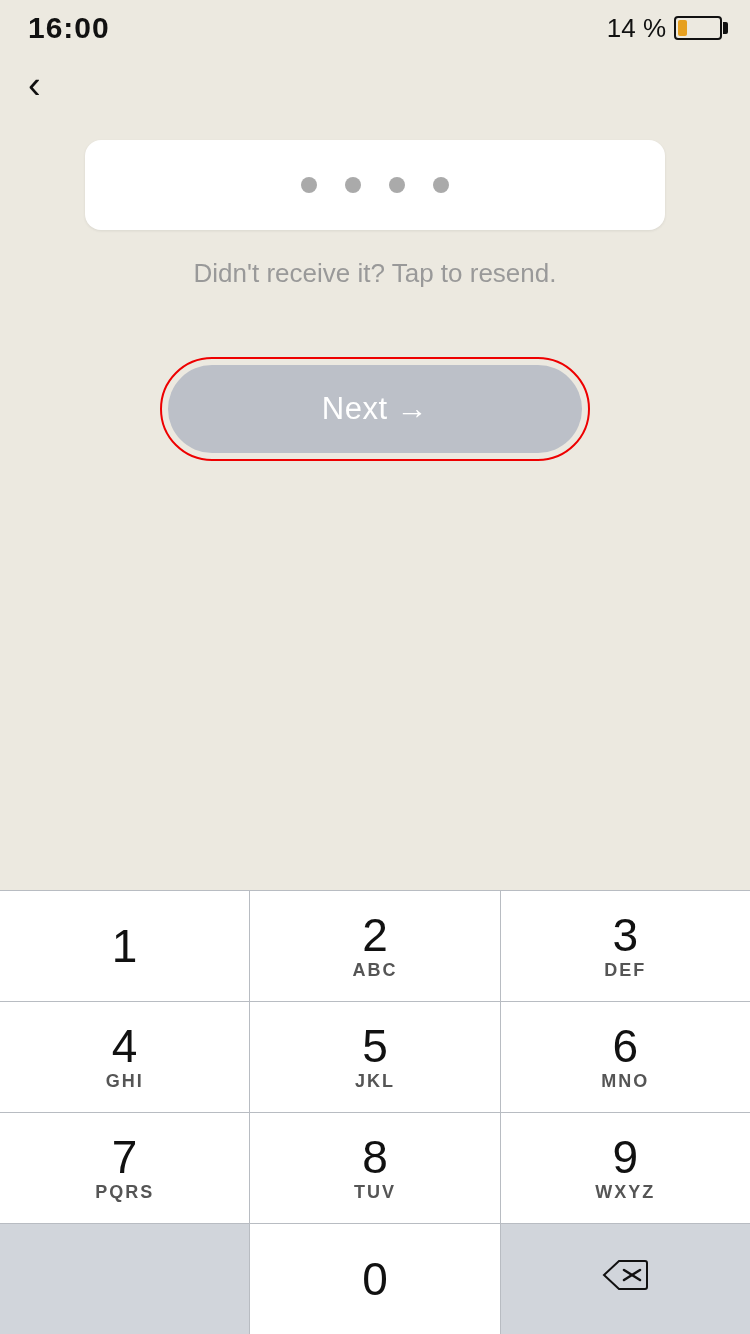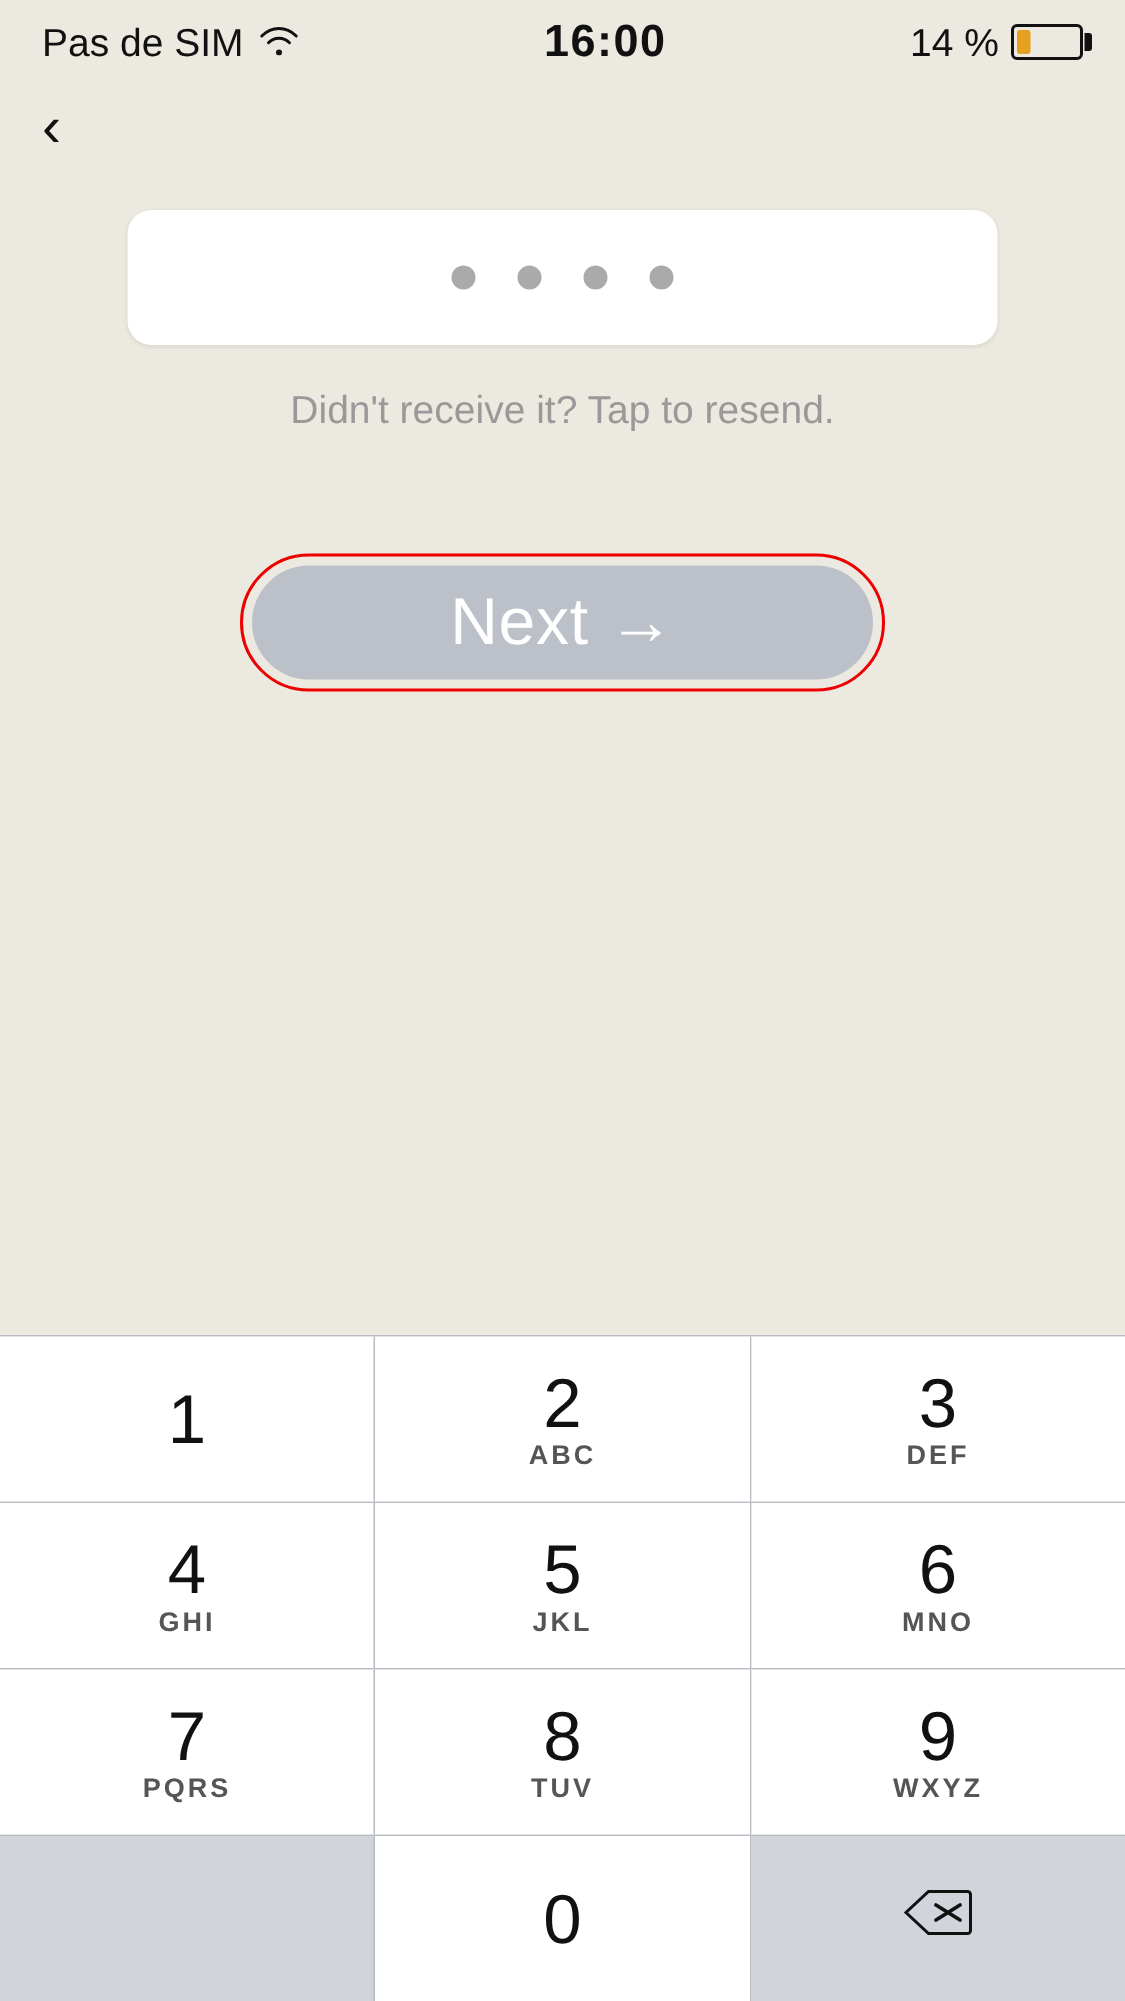--- a/index.html
+++ b/index.html
@@ -125,42 +125,42 @@
     .code-dot {
       width: 16px;
       height: 16px;
       border-radius: 50%;
       background: #aaa;
     }
 
     .resend-text {
       font-size: 26px;
       color: #999;
-      margin-bottom: 40px;
+      margin-bottom: 28px;
     }
 
     
     .next-btn-wrapper {
       margin-top: 40px;
       padding: 6px;
       border: 2.5px solid #e00;
       border-radius: 60px;
       width: 430px;
     }
     .next-btn {
       width: 100%;
       background: #bcc0c8;
       border: none;
       border-radius: 50px;
-      height: 76px;
+      height: 88px;
       display: flex;
       align-items: center;
       justify-content: center;
       cursor: pointer;
-      font-size: 44px;
+      font-size: 31px;
       font-weight: 400;
       color: #fff;
       letter-spacing: 0.5px;
       gap: 14px;
     }
 
     
     .keypad {
       margin-top: auto;
       width: 750px;
@@ -222,30 +222,20 @@
       color: #111;
     }
     .key-zero {
       background: #fff;
     }
   </style>
 </head>
 <body>
 
 <div class="status-bar">
-  <div class="status-left">
-    <span>Pas de SIM</span>
-    <span class="wifi-icon">
-      <svg width="28" height="22" viewBox="0 0 28 22" fill="none">
-        <path d="M14 18a2 2 0 1 1 0 4 2 2 0 0 1 0-4z" fill="#111"></path>
-        <path d="M7 13.5C8.9 11.6 11.3 10.5 14 10.5s5.1 1.1 7 3" stroke="#111" stroke-width="2" fill="none" stroke-linecap="round"></path>
-        <path d="M2.5 9C5.6 5.9 9.6 4 14 4s8.4 1.9 11.5 5" stroke="#111" stroke-width="2" fill="none" stroke-linecap="round"></path>
-      </svg>
-    </span>
-  </div>
   <div class="status-center">16:00</div>
   <div class="status-right">
     <span>14 %</span>
     <div class="battery-icon">
       <div class="battery-fill"></div>
     </div>
   </div>
 </div>
 
 <div class="back-btn">

